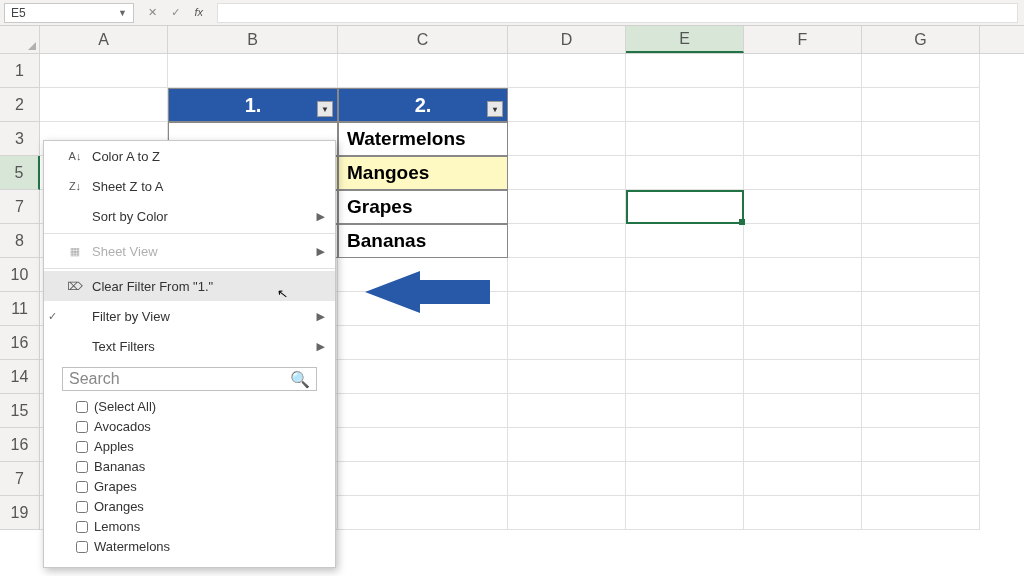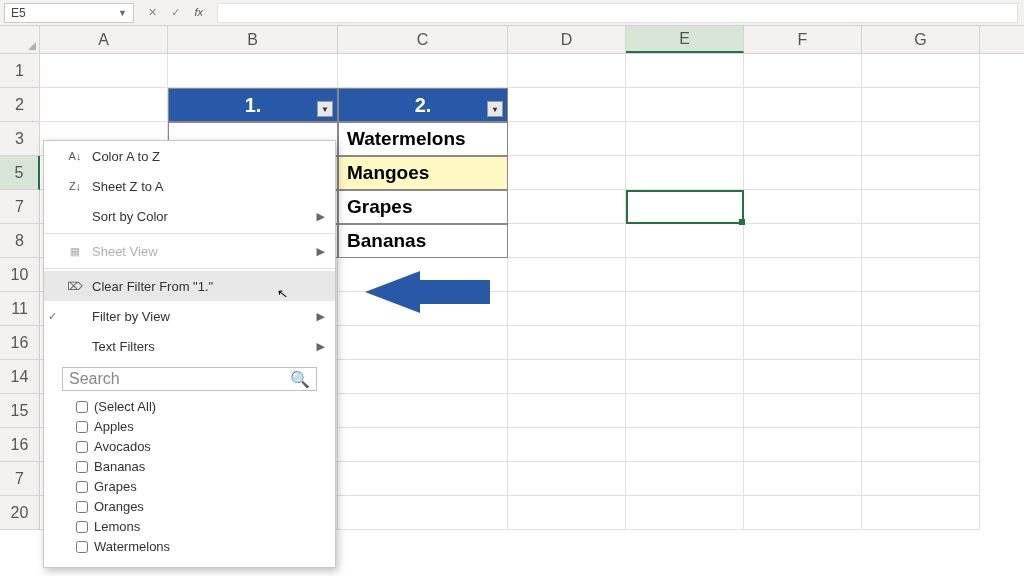--- a/index.html
+++ b/index.html
@@ -224,21 +224,21 @@
       <div class="rowhdr">7</div>
       <div class="cell cA"></div>
       <div class="cell cB"></div>
       <div class="cell cC"></div>
       <div class="cell cD"></div>
       <div class="cell cE"></div>
       <div class="cell cF"></div>
       <div class="cell cG"></div>
     </div>
   <div class="row">
-      <div class="rowhdr">20</div>
+      <div class="rowhdr">19</div>
       <div class="cell cA"></div>
       <div class="cell cB"></div>
       <div class="cell cC"></div>
       <div class="cell cD"></div>
       <div class="cell cE"></div>
       <div class="cell cF"></div>
       <div class="cell cG"></div>
     </div>
 
   <div class="selcell" style="left:626px; top:164px; width:118px; height:34px;"></div>
@@ -284,25 +284,25 @@
       <span>Search</span>
       <span class="mag">🔍</span>
     </div>
   <div class="checks">
     <label>
         <input type="checkbox" style="">
         <span>(Select All)</span>
       </label>
     <label>
         <input type="checkbox" style="">
+        <span>Avocados</span>
+      </label>
+    <label>
+        <input type="checkbox" style="">
         <span>Apples</span>
-      </label>
-    <label>
-        <input type="checkbox" style="">
-        <span>Avocados</span>
       </label>
     <label>
         <input type="checkbox" style="">
         <span>Bananas</span>
       </label>
     <label>
         <input type="checkbox" style="">
         <span>Grapes</span>
       </label>
     <label>

